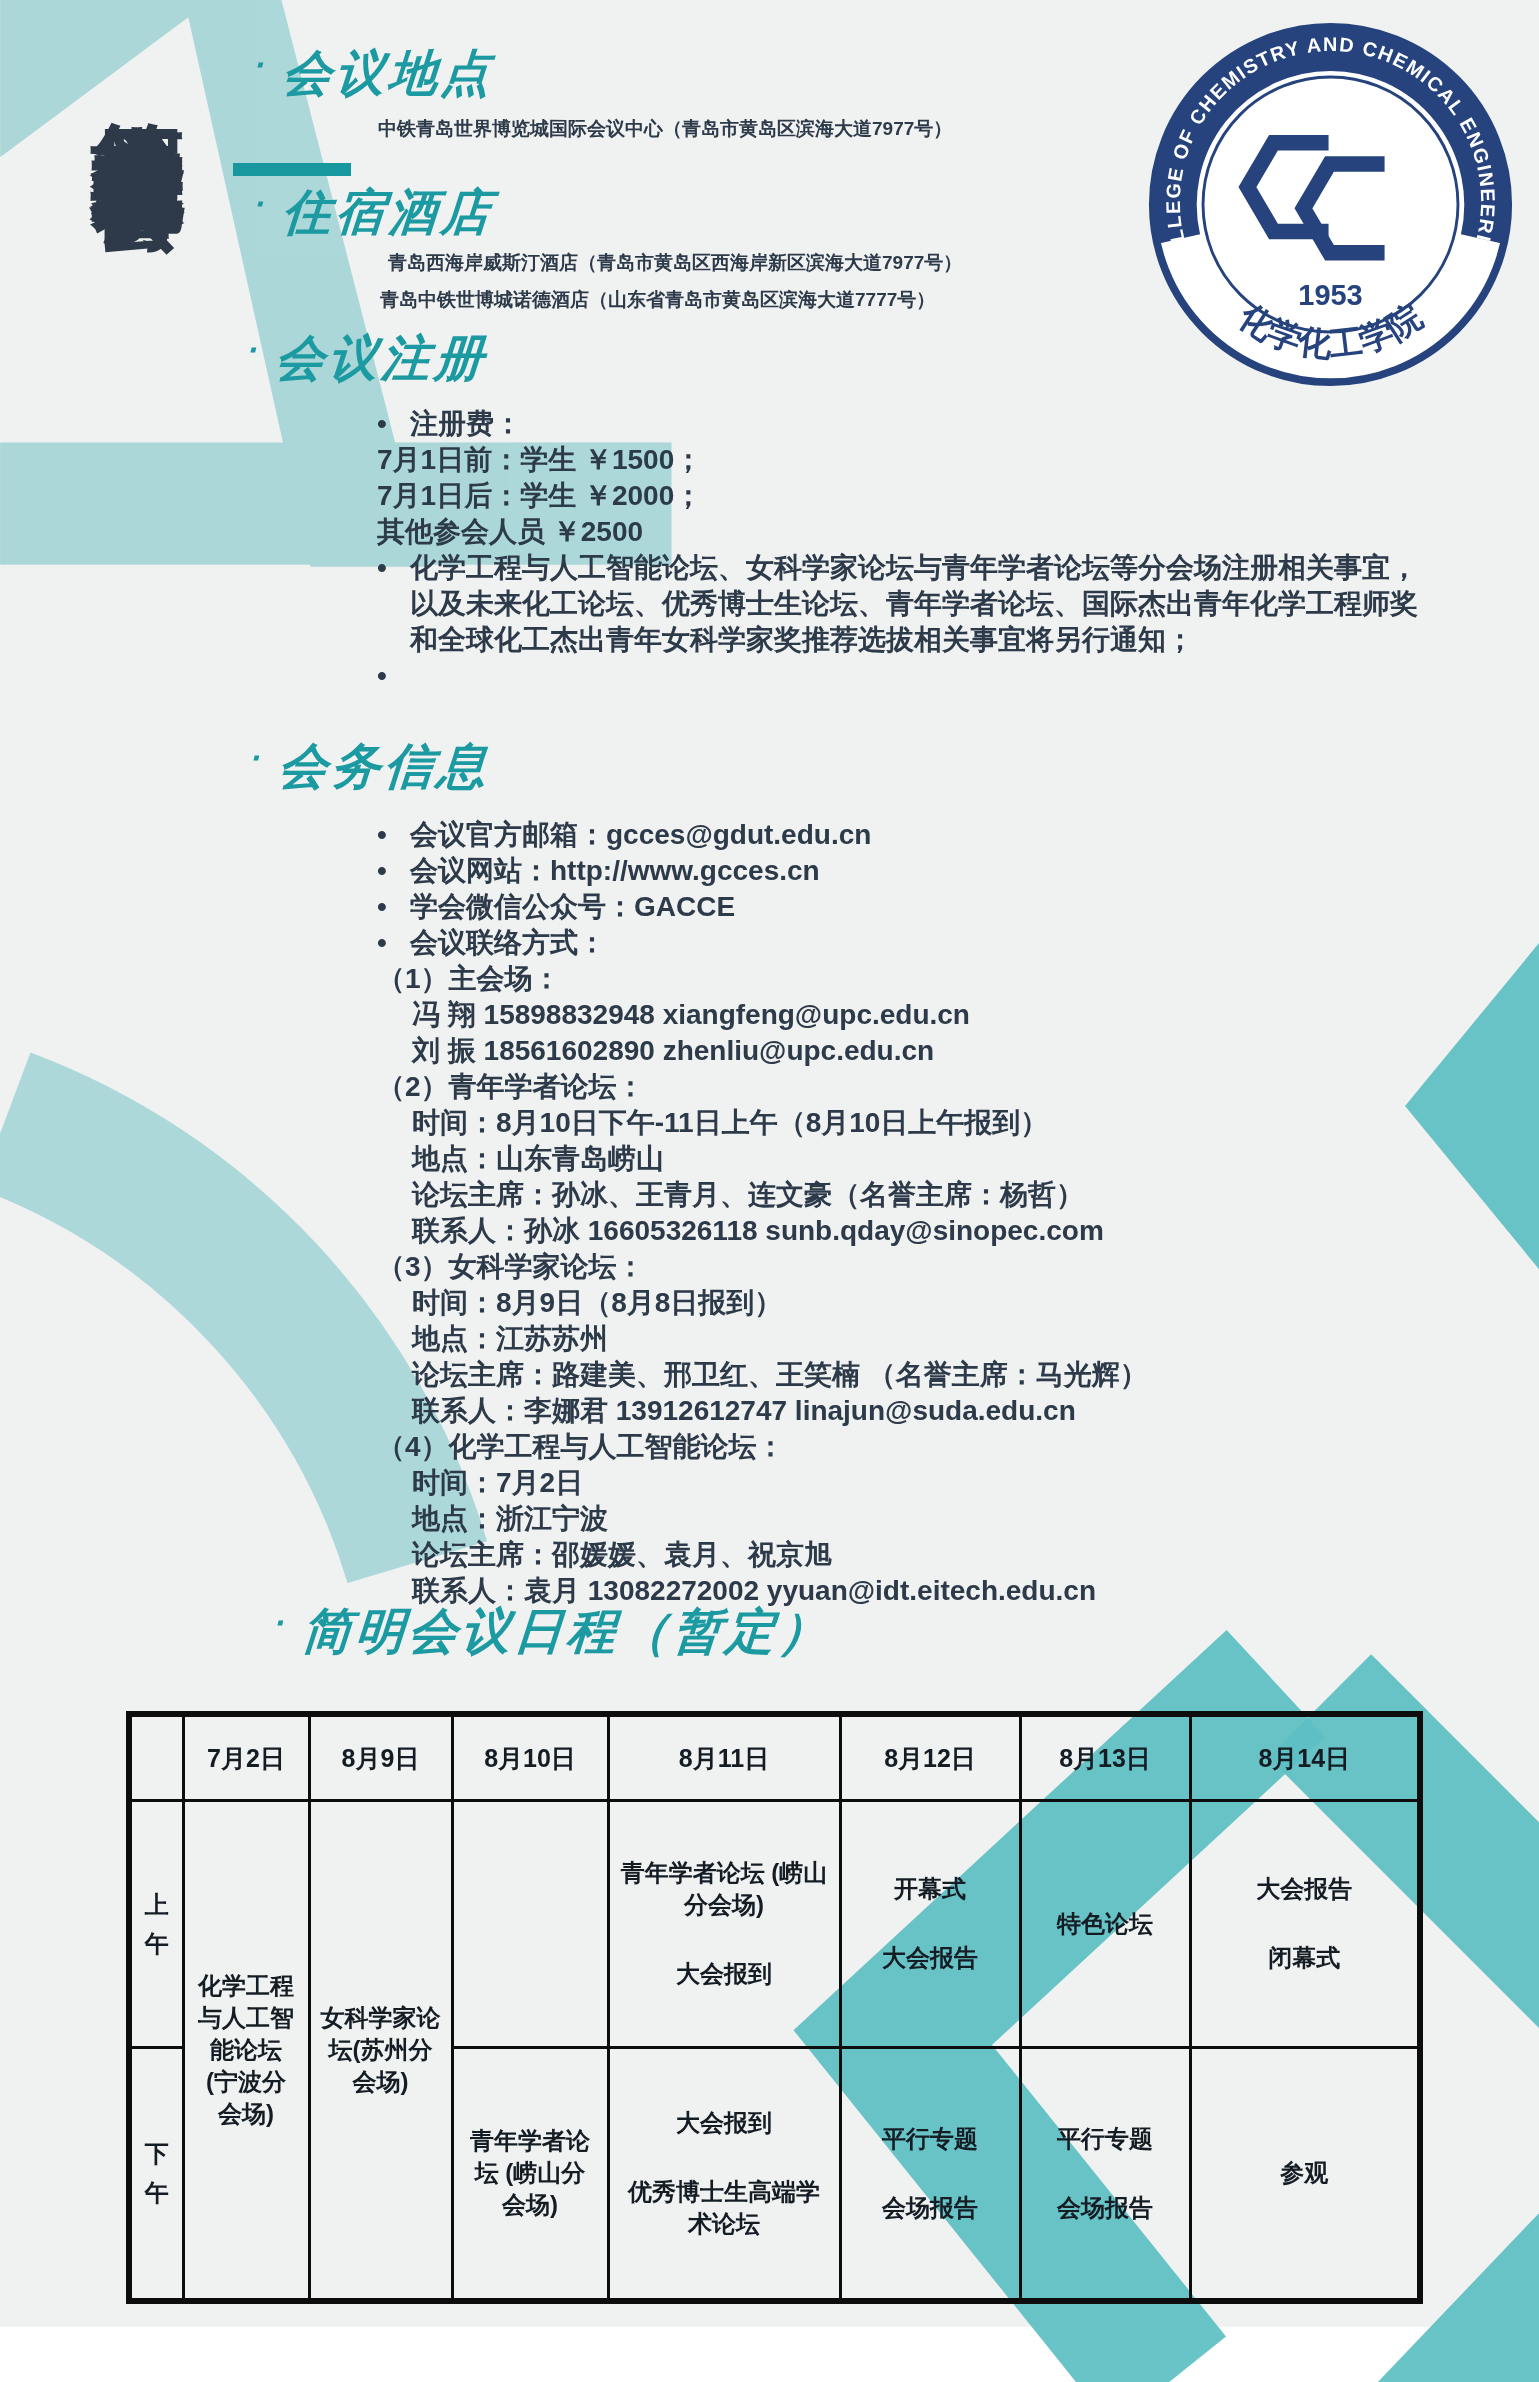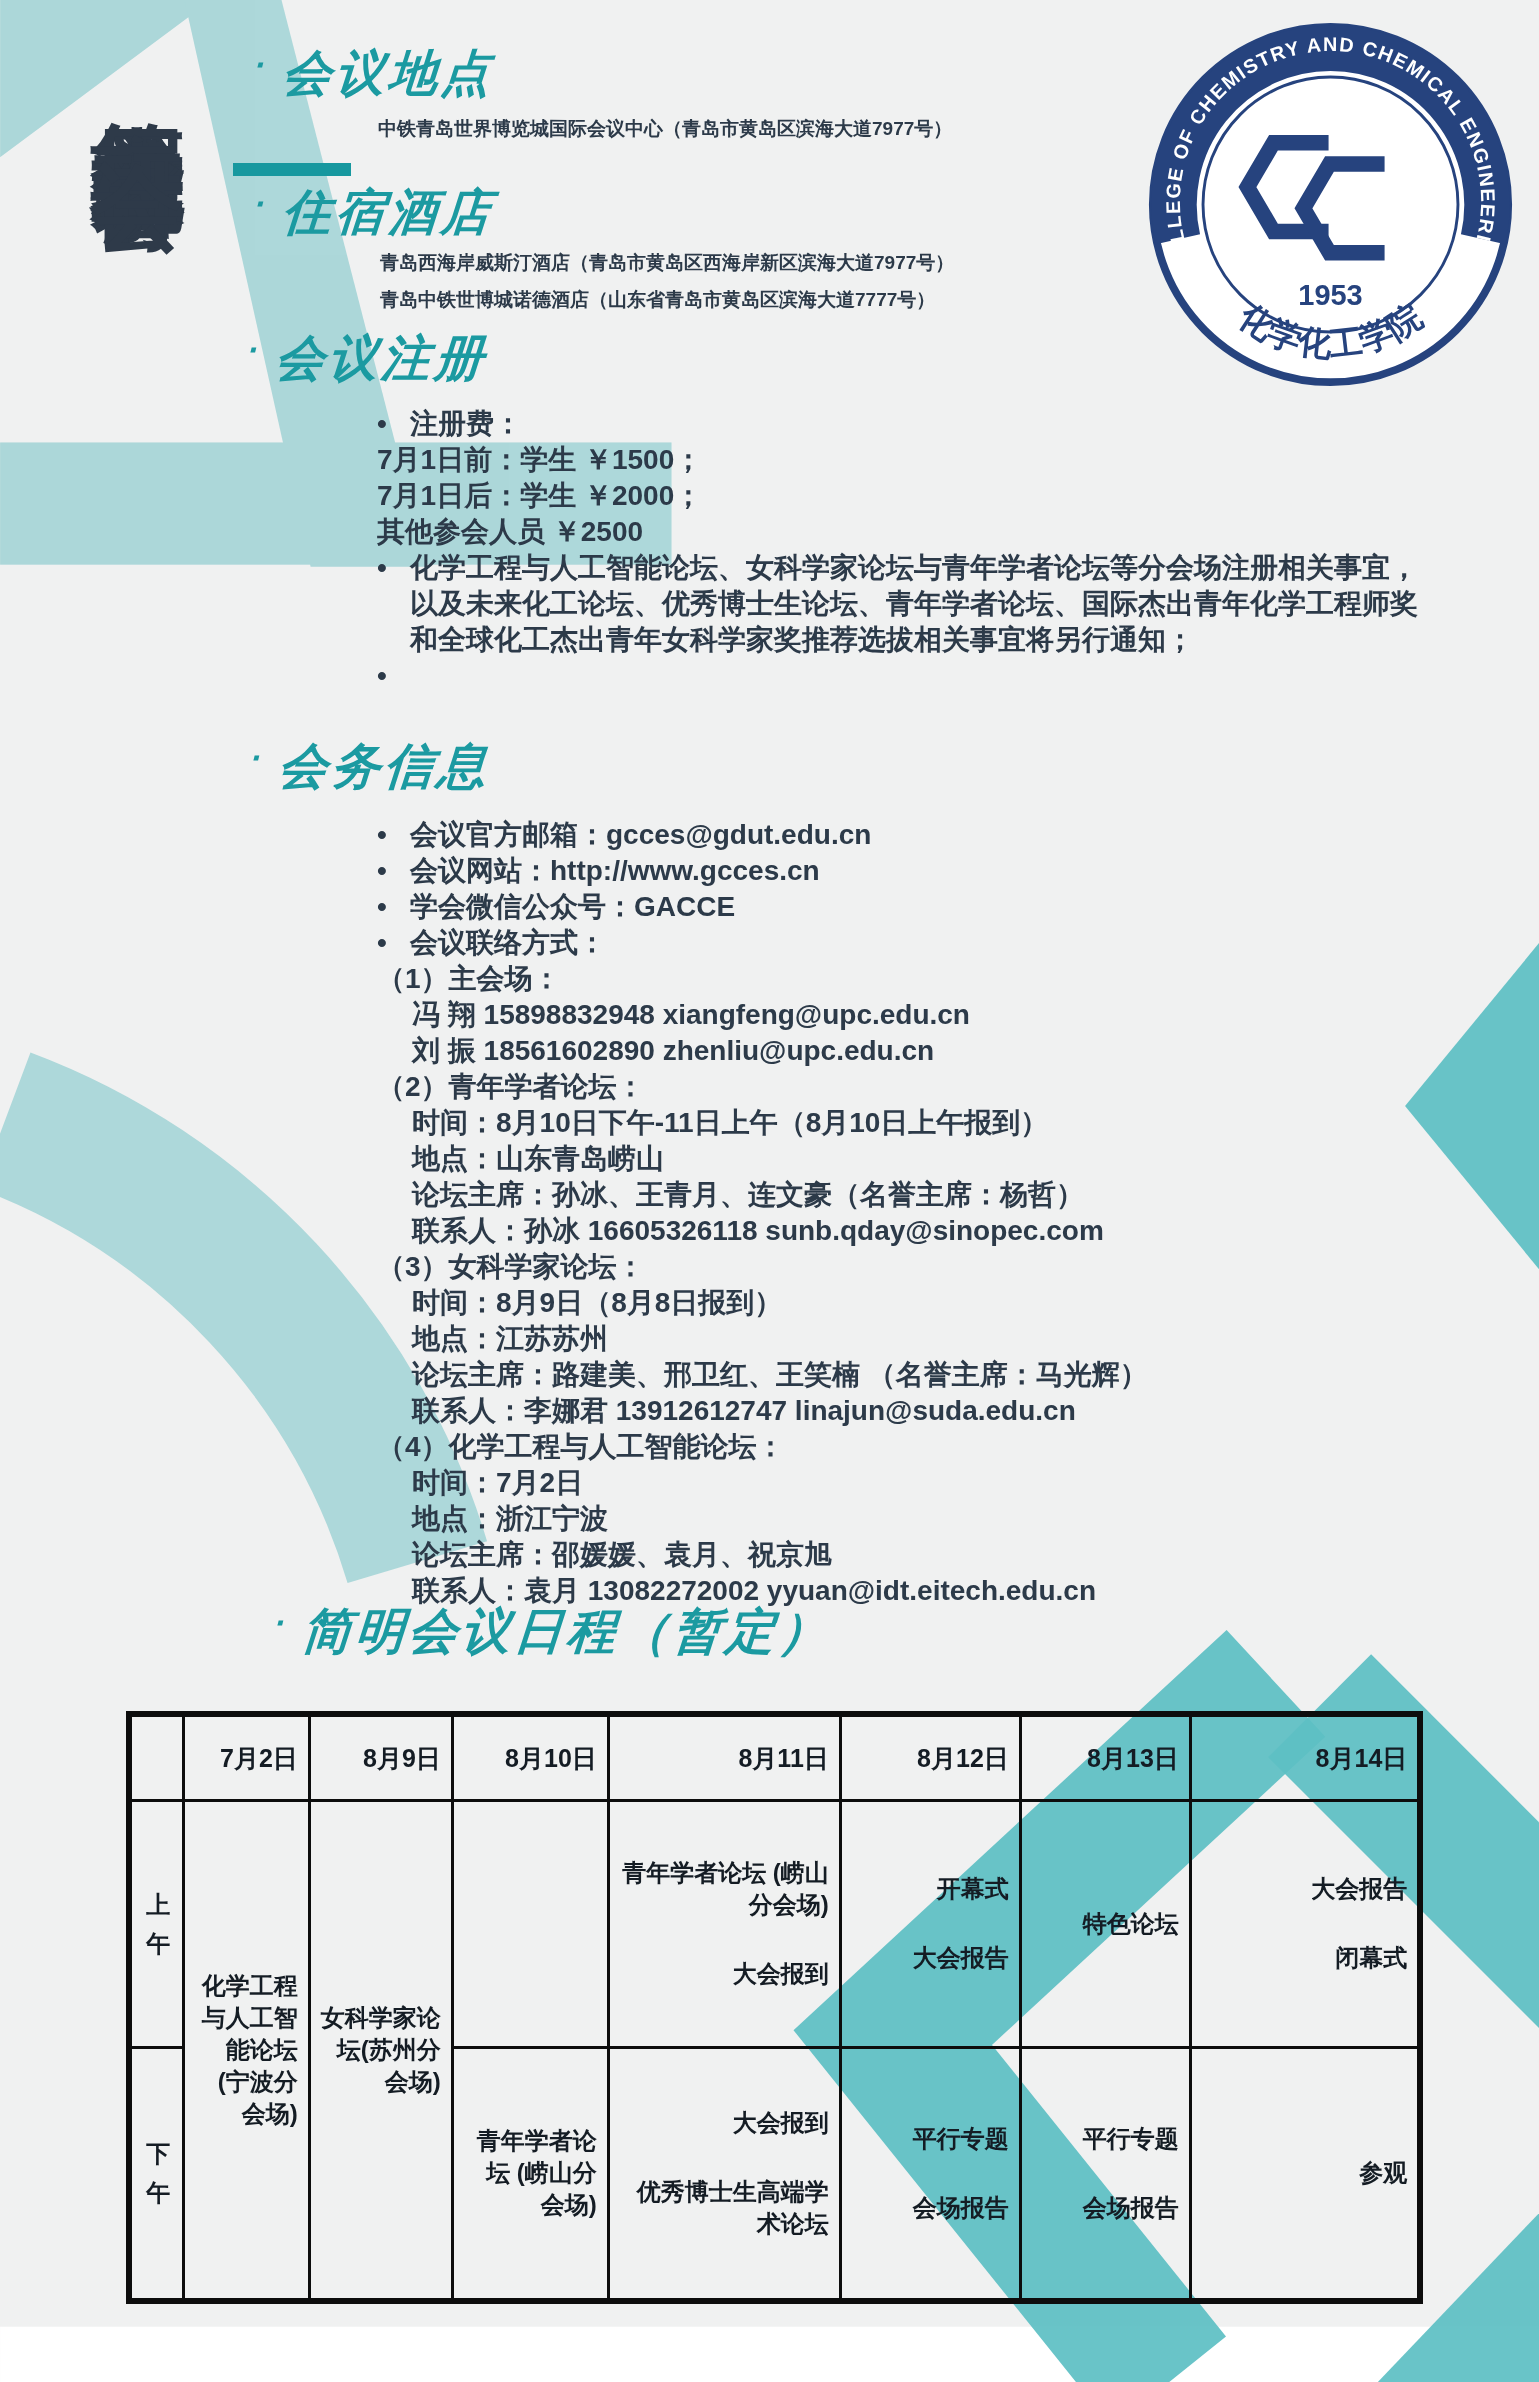--- a/index.html
+++ b/index.html
@@ -40,21 +40,21 @@
   .sub{margin-left:35px;}
   .nowrap{white-space:nowrap;}
 
   
   .logo{position:absolute; left:1147px; top:21.3px; width:367px; height:367px;}
 
   
   .sched{position:absolute; left:126px; top:1711px;}
   table.tbl{border-collapse:collapse; table-layout:fixed; width:1291px;}
   table.tbl td{
-    border:3.9px solid #0d0d0d; text-align:right; vertical-align:middle;
+    border:3.9px solid #0d0d0d; text-align:center; vertical-align:middle;
     font-weight:700; color:#141c24; font-size:24px; line-height:32px;
     background:transparent; padding:5.8px 9.7px;
   }
   table.tbl{border:6.8px solid #0d0d0d;}
   tr.hdr td{height:70px; font-size:25px;}
   tr.am td{height:233px;}
   tr.pm td{height:237px;}
   .blk + .blk{margin-top:37px;}
   td.narrow3{padding:5.8px 15.5px;}
   td.rowlab div{width:27px; margin:0 auto; line-height:39px;}
@@ -110,21 +110,21 @@
 
     <div class="shead" style="left:254px; top:41px;">
       <span class="dot">·</span><span>会议地点</span>
     </div>
     <div class="bodyline" style="left:378px; top:116px;">中铁青岛世界博览城国际会议中心（青岛市黄岛区滨海大道7977号）</div>
     <div class="bar" style="left:233px; top:163px; width:118px; height:12.6px;"></div>
 
     <div class="shead" style="left:254px; top:180px;">
       <span class="dot">·</span><span>住宿酒店</span>
     </div>
-    <div class="bodyline" style="left:380px; top:250px;">青岛西海岸威斯汀酒店（青岛市黄岛区西海岸新区滨海大道7977号）</div>
+    <div class="bodyline" style="left:388px; top:250px;">青岛西海岸威斯汀酒店（青岛市黄岛区西海岸新区滨海大道7977号）</div>
     <div class="bodyline" style="left:380px; top:287px;">青岛中铁世博城诺德酒店（山东省青岛市黄岛区滨海大道7777号）</div>
 
     <div class="shead" style="left:247px; top:326px;">
       <span class="dot">·</span><span>会议注册</span>
     </div>
     <div class="list" style="left:377px; top:406px; width:1043px;">
       <div class="bl">
         <span class="bdot">•</span>
         <span>注册费：</span>
       </div>

